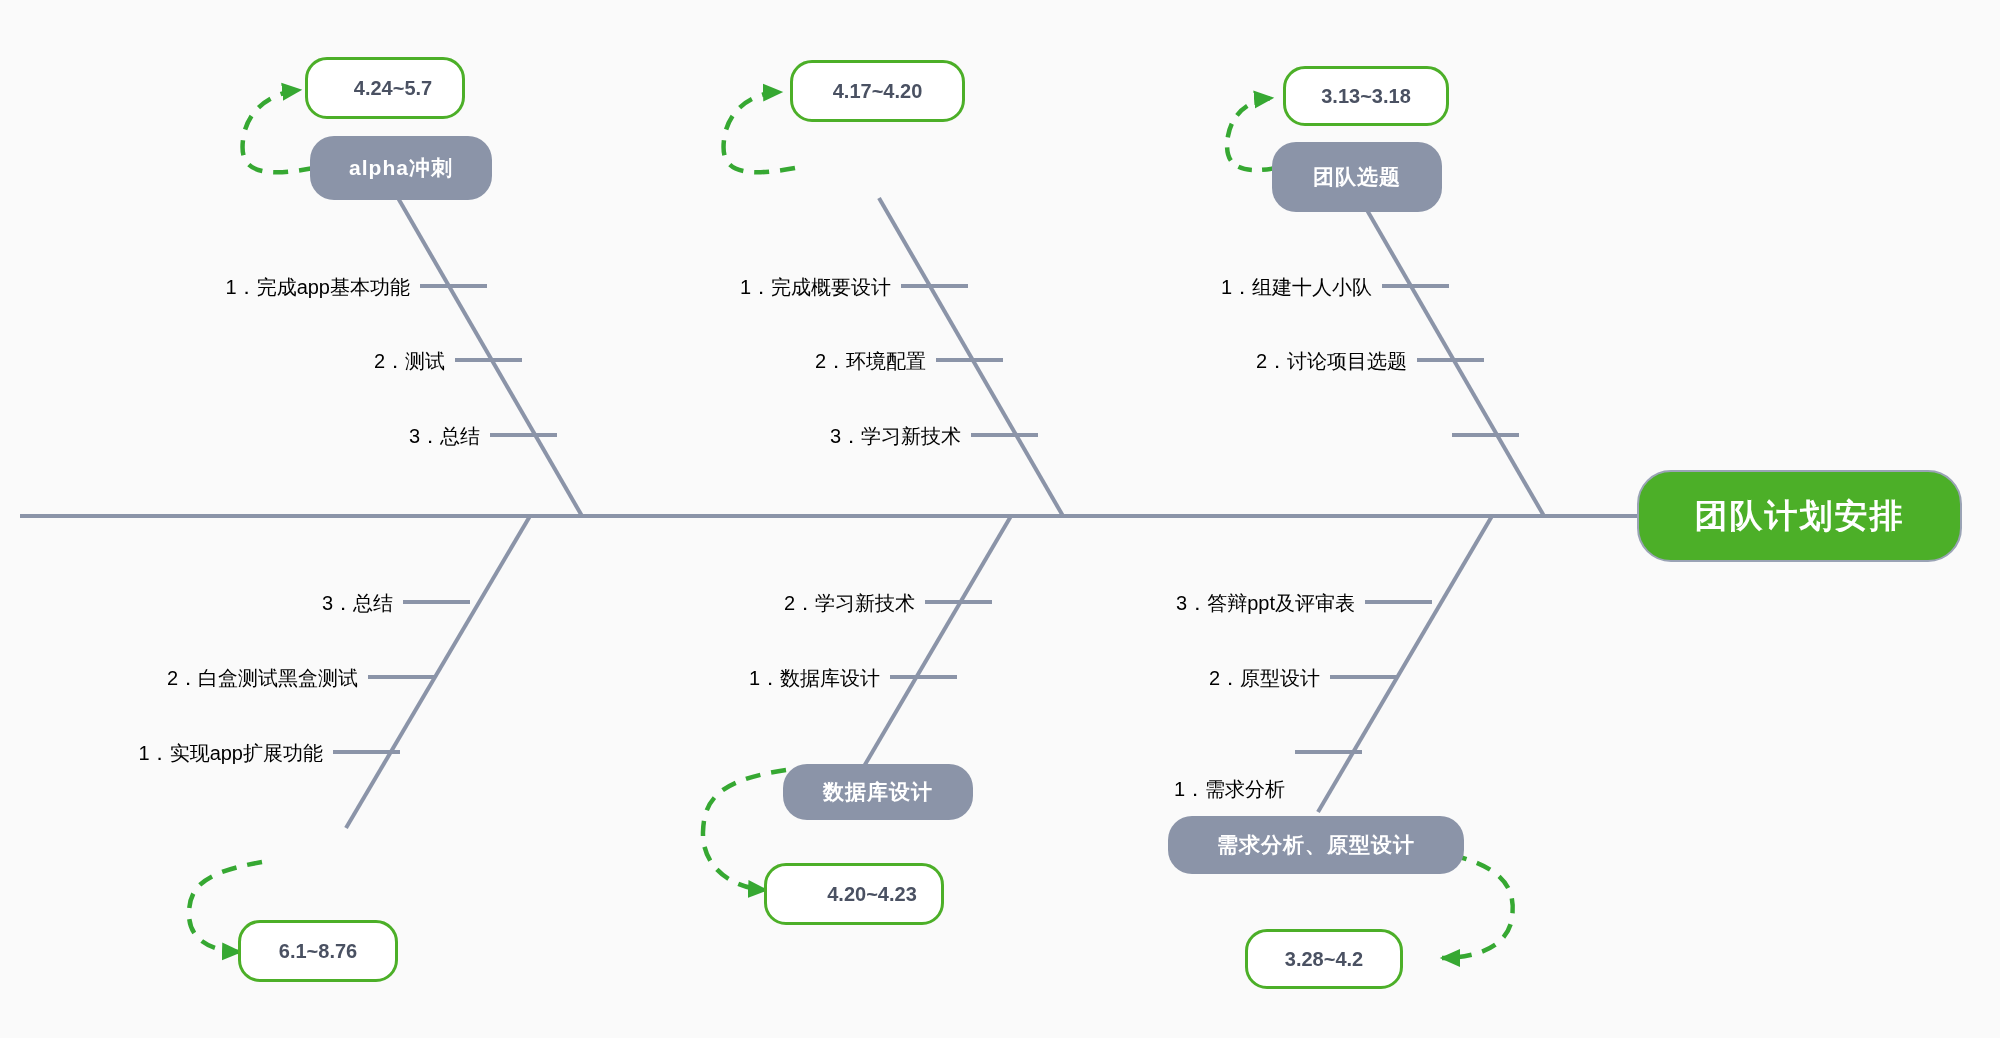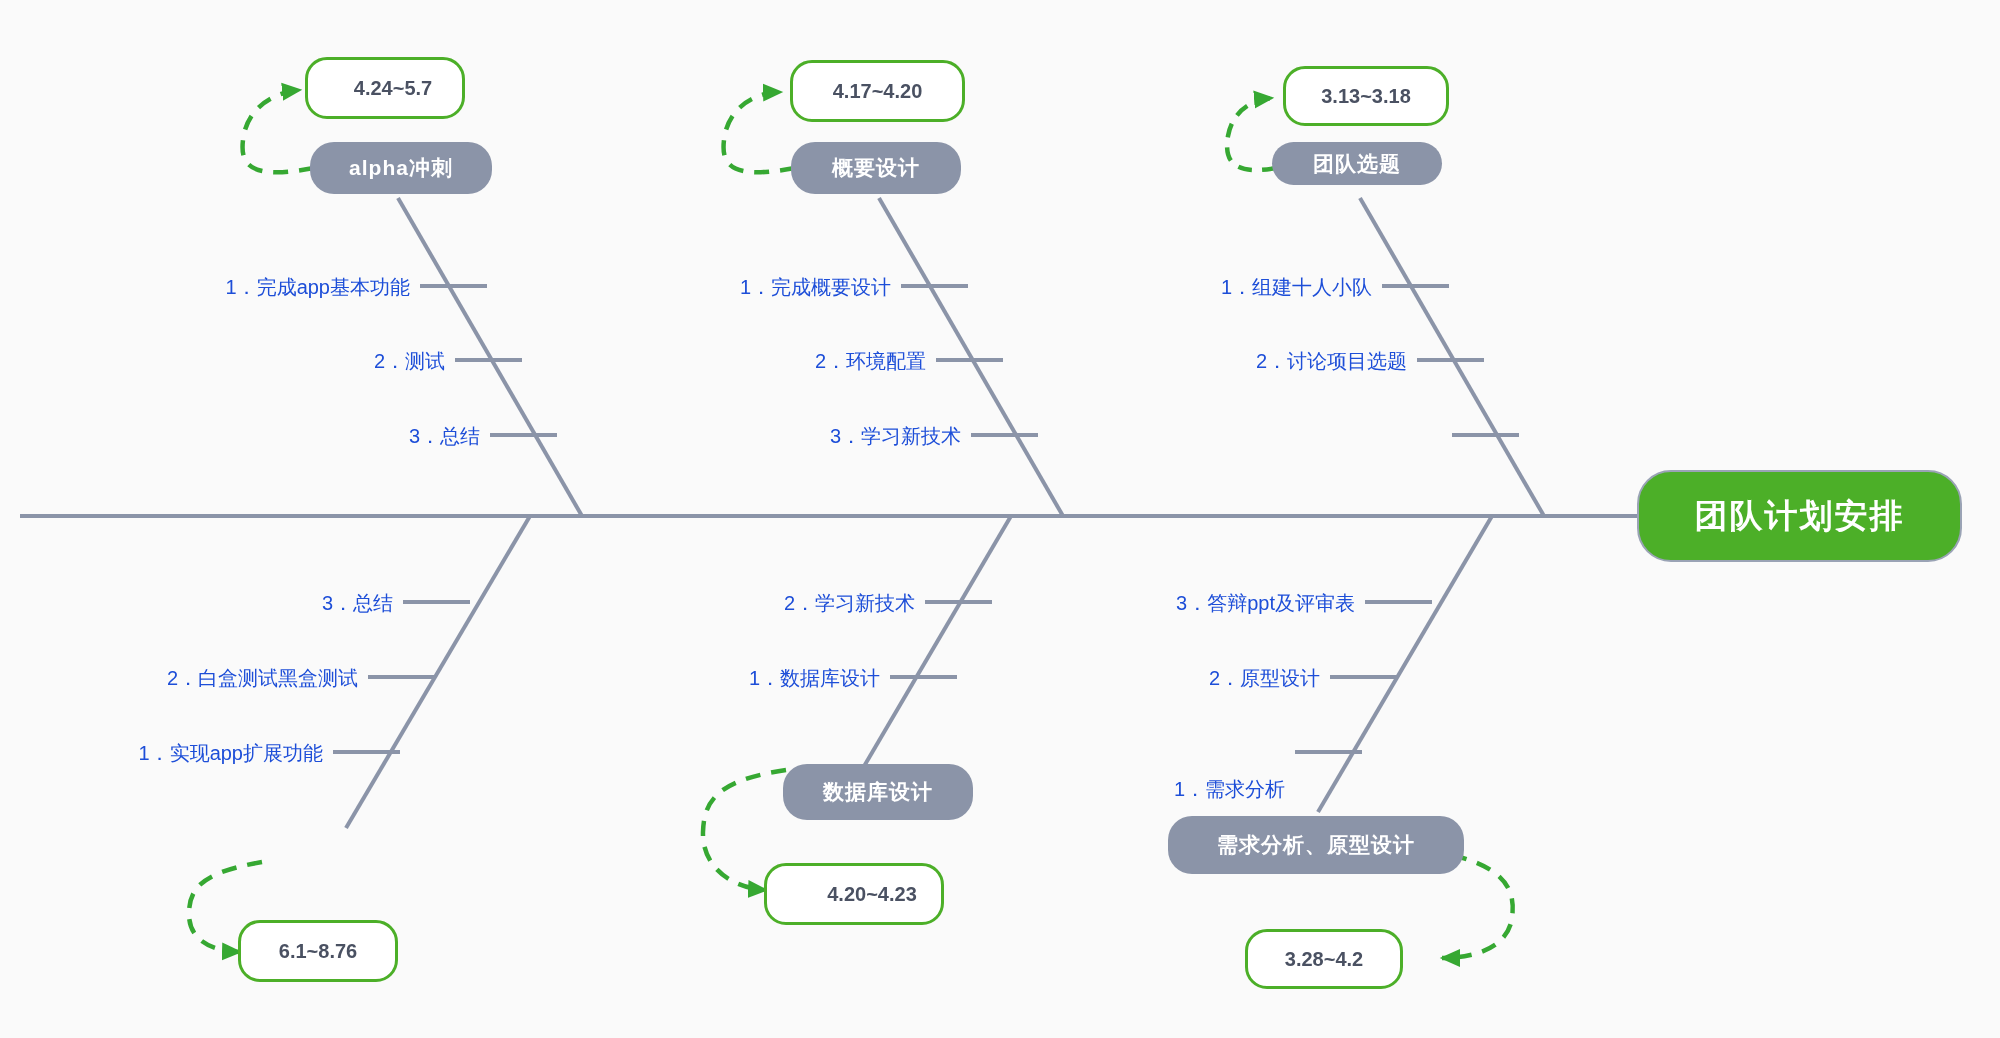--- a/index.html
+++ b/index.html
@@ -50,21 +50,21 @@
     color:#4a5162;
     font-size:20px;
     font-weight:bold;
     box-sizing:border-box;
     white-space:nowrap;
   }
 
   
   .sub-item{
     position:absolute;
-    color:#1d4ed8;
+    color:#000000;
     font-size:20px;
     white-space:nowrap;
     line-height:1;
   }
   .sub-item.r{ text-align:right; }
 </style>
 </head>
 <body>
 
 <div id="stage">
@@ -119,53 +119,50 @@
     <path d="M1452,855 C1505,868 1516,890 1512,918 C1508,946 1478,958 1442,958" fill="none" stroke="#36a832" stroke-width="4.5" stroke-dasharray="15,11" marker-end="url(#arrowGreen)"></path>
   </svg>
 
   <div class="head-node" style="left:1637px;top:470px;width:325px;height:92px;">
     <span>团队计划安排</span>
   </div>
 
   <div class="date-pill" style="left:305px;top:57px;width:160px;height:62px;padding-left:16px;">
     <span>4.24~5.7</span>
   </div>
-  <div class="cat-node" style="left:310px;top:142px;width:182px;height:52px;">
+  <div class="cat-node" style="left:310px;top:136px;width:182px;height:64px;">
     <span>alpha冲刺</span>
   </div>
   <div class="sub-item r" style="left:0px;top:277px;width:410px;">
     <span>1．</span><span>完成app基本功能</span>
   </div>
   <div class="sub-item r" style="left:0px;top:351px;width:445px;">
     <span>2．</span><span>测试</span>
   </div>
   <div class="sub-item r" style="left:0px;top:426px;width:480px;">
     <span>3．</span><span>总结</span>
   </div>
 
   <div class="date-pill" style="left:790px;top:60px;width:175px;height:62px;">
     <span>4.17~4.20</span>
   </div>
-  <div class="cat-node" style="left:791px;top:142px;width:170px;height:52px;">
-    <span>概要设计</span>
-  </div>
   <div class="sub-item r" style="left:400px;top:277px;width:491px;">
     <span>1．</span><span>完成概要设计</span>
   </div>
   <div class="sub-item r" style="left:400px;top:351px;width:526px;">
     <span>2．</span><span>环境配置</span>
   </div>
   <div class="sub-item r" style="left:400px;top:426px;width:561px;">
     <span>3．</span><span>学习新技术</span>
   </div>
 
   <div class="date-pill" style="left:1283px;top:66px;width:166px;height:60px;">
     <span>3.13~3.18</span>
   </div>
-  <div class="cat-node" style="left:1272px;top:142px;width:170px;height:43px;">
+  <div class="cat-node" style="left:1272px;top:142px;width:170px;height:70px;">
     <span>团队选题</span>
   </div>
   <div class="sub-item r" style="left:880px;top:277px;width:492px;">
     <span>1．</span><span>组建十人小队</span>
   </div>
   <div class="sub-item r" style="left:880px;top:351px;width:527px;">
     <span>2．</span><span>讨论项目选题</span>
   </div>
 
   <div class="sub-item r" style="left:0px;top:593px;width:393px;">

